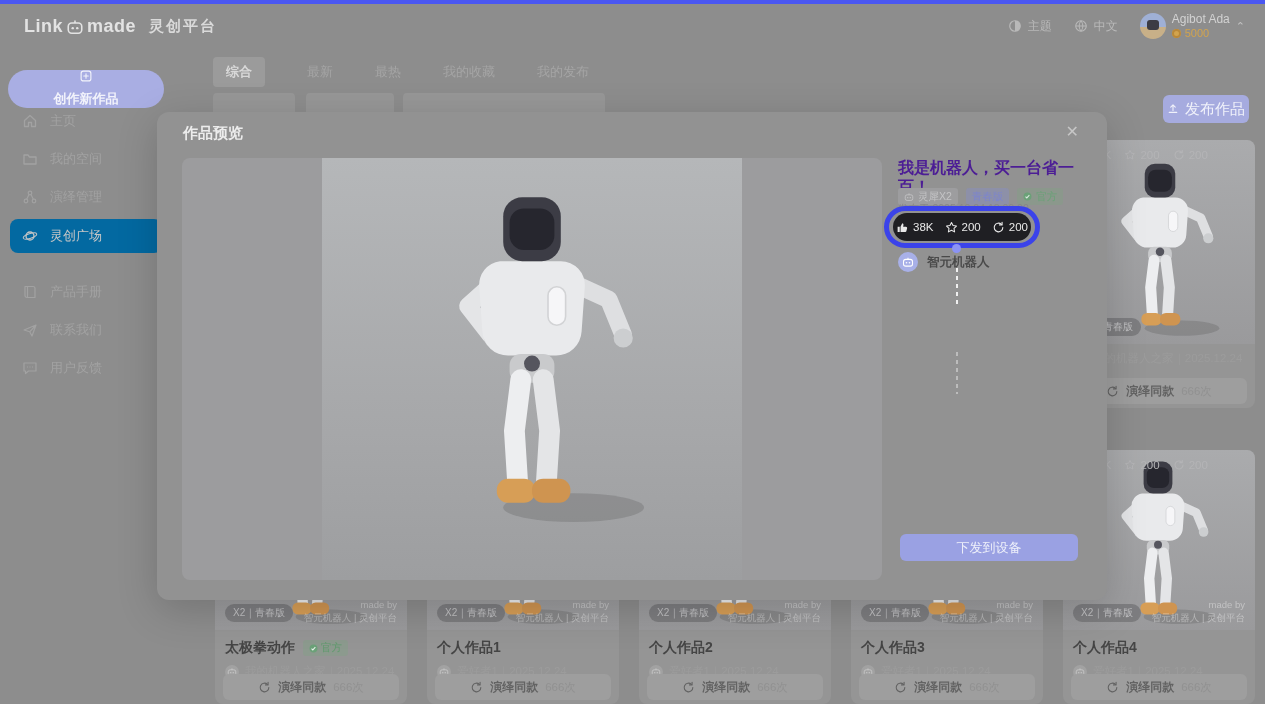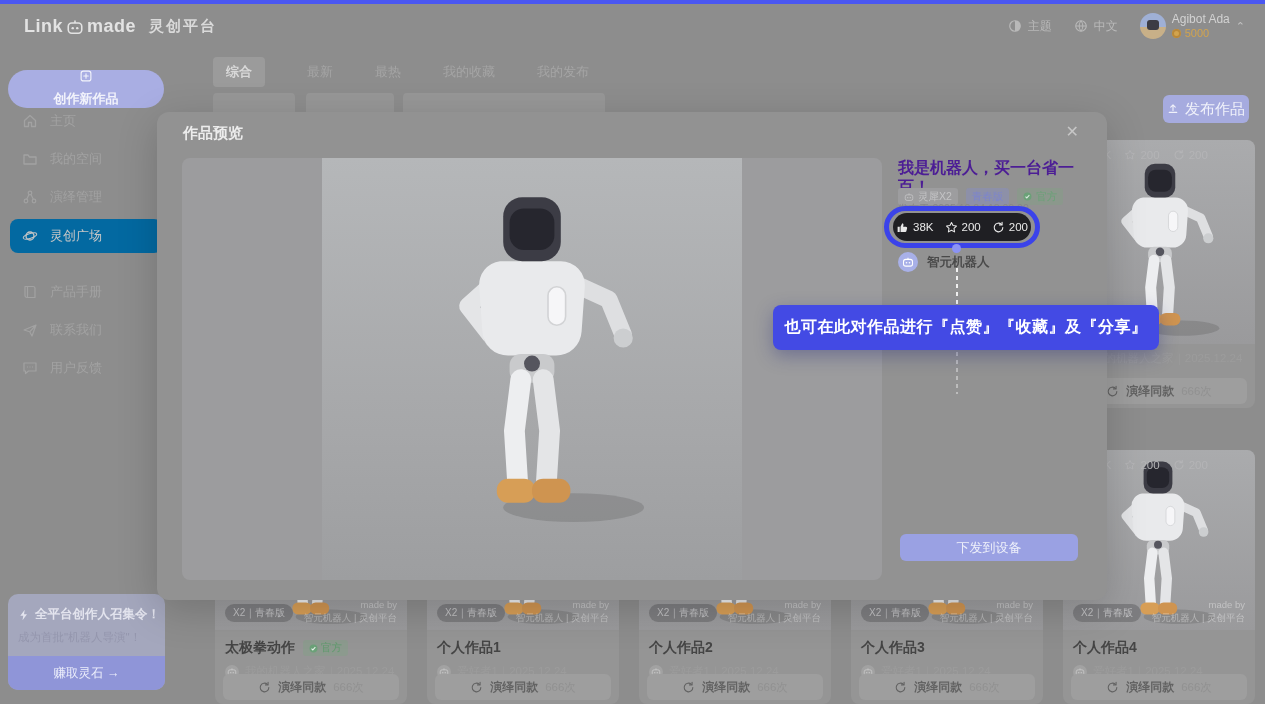--- a/index.html
+++ b/index.html
@@ -226,30 +226,20 @@
     <span>联系我们</span>
   </div>
   <div class="abs nav-item" style="top:351px">
     <svg width="16" height="16" viewBox="0 0 16 16">
       <path d="M2 3h12v8H6.5L3.5 13.5V11H2z" fill="none" stroke="currentColor" stroke-width="1.2" stroke-linejoin="round"></path>
       <path d="M5 7h1 M7.5 7h1 M10 7h1" stroke="currentColor" stroke-width="1.2"></path>
     </svg>
     <span>用户反馈</span>
   </div>
 
-  <div class="abs banner">
-    <div class="b1">
-      <svg width="12" height="12" viewBox="0 0 16 16">
-          <path d="M9 1L3 9h4l-1 6 6-8H8z" fill="#e3e4ee"></path>
-        </svg>
-      <span>全平台创作人召集令！</span>
-    </div>
-    <div class="b2">成为首批"机器人导演"！</div>
-    <div class="bbtn">赚取灵石 →</div>
-  </div>
 
   <div class="abs tabs">
     <div class="tab active">综合</div>
     <div class="tab">最新</div>
     <div class="tab">最热</div>
     <div class="tab">我的收藏</div>
     <div class="tab">我的发布</div>
   </div>
   <div class="abs chip" style="left:213px;top:93px;width:82px"></div>
   <div class="abs chip" style="left:306px;top:93px;width:88px"></div>
@@ -548,16 +538,15 @@
     <span class="tstat">
         <svg width="13" height="13">
           <use href="#icoShare"></use>
         </svg>
         <span>200</span>
       </span>
   </div>
   <div class="abs hl-dot"></div>
   <div class="abs dash" style="left:956px;top:268px;height:36px"></div>
   <div class="abs dash faint" style="left:956px;top:352px;height:42px"></div>
-  <div class="abs tooltip">也可在此对作品进行『点赞』『收藏』及『分享』</div>
 
   <div class="abs topstrip"></div>
 </div>
 
 </body></html>

